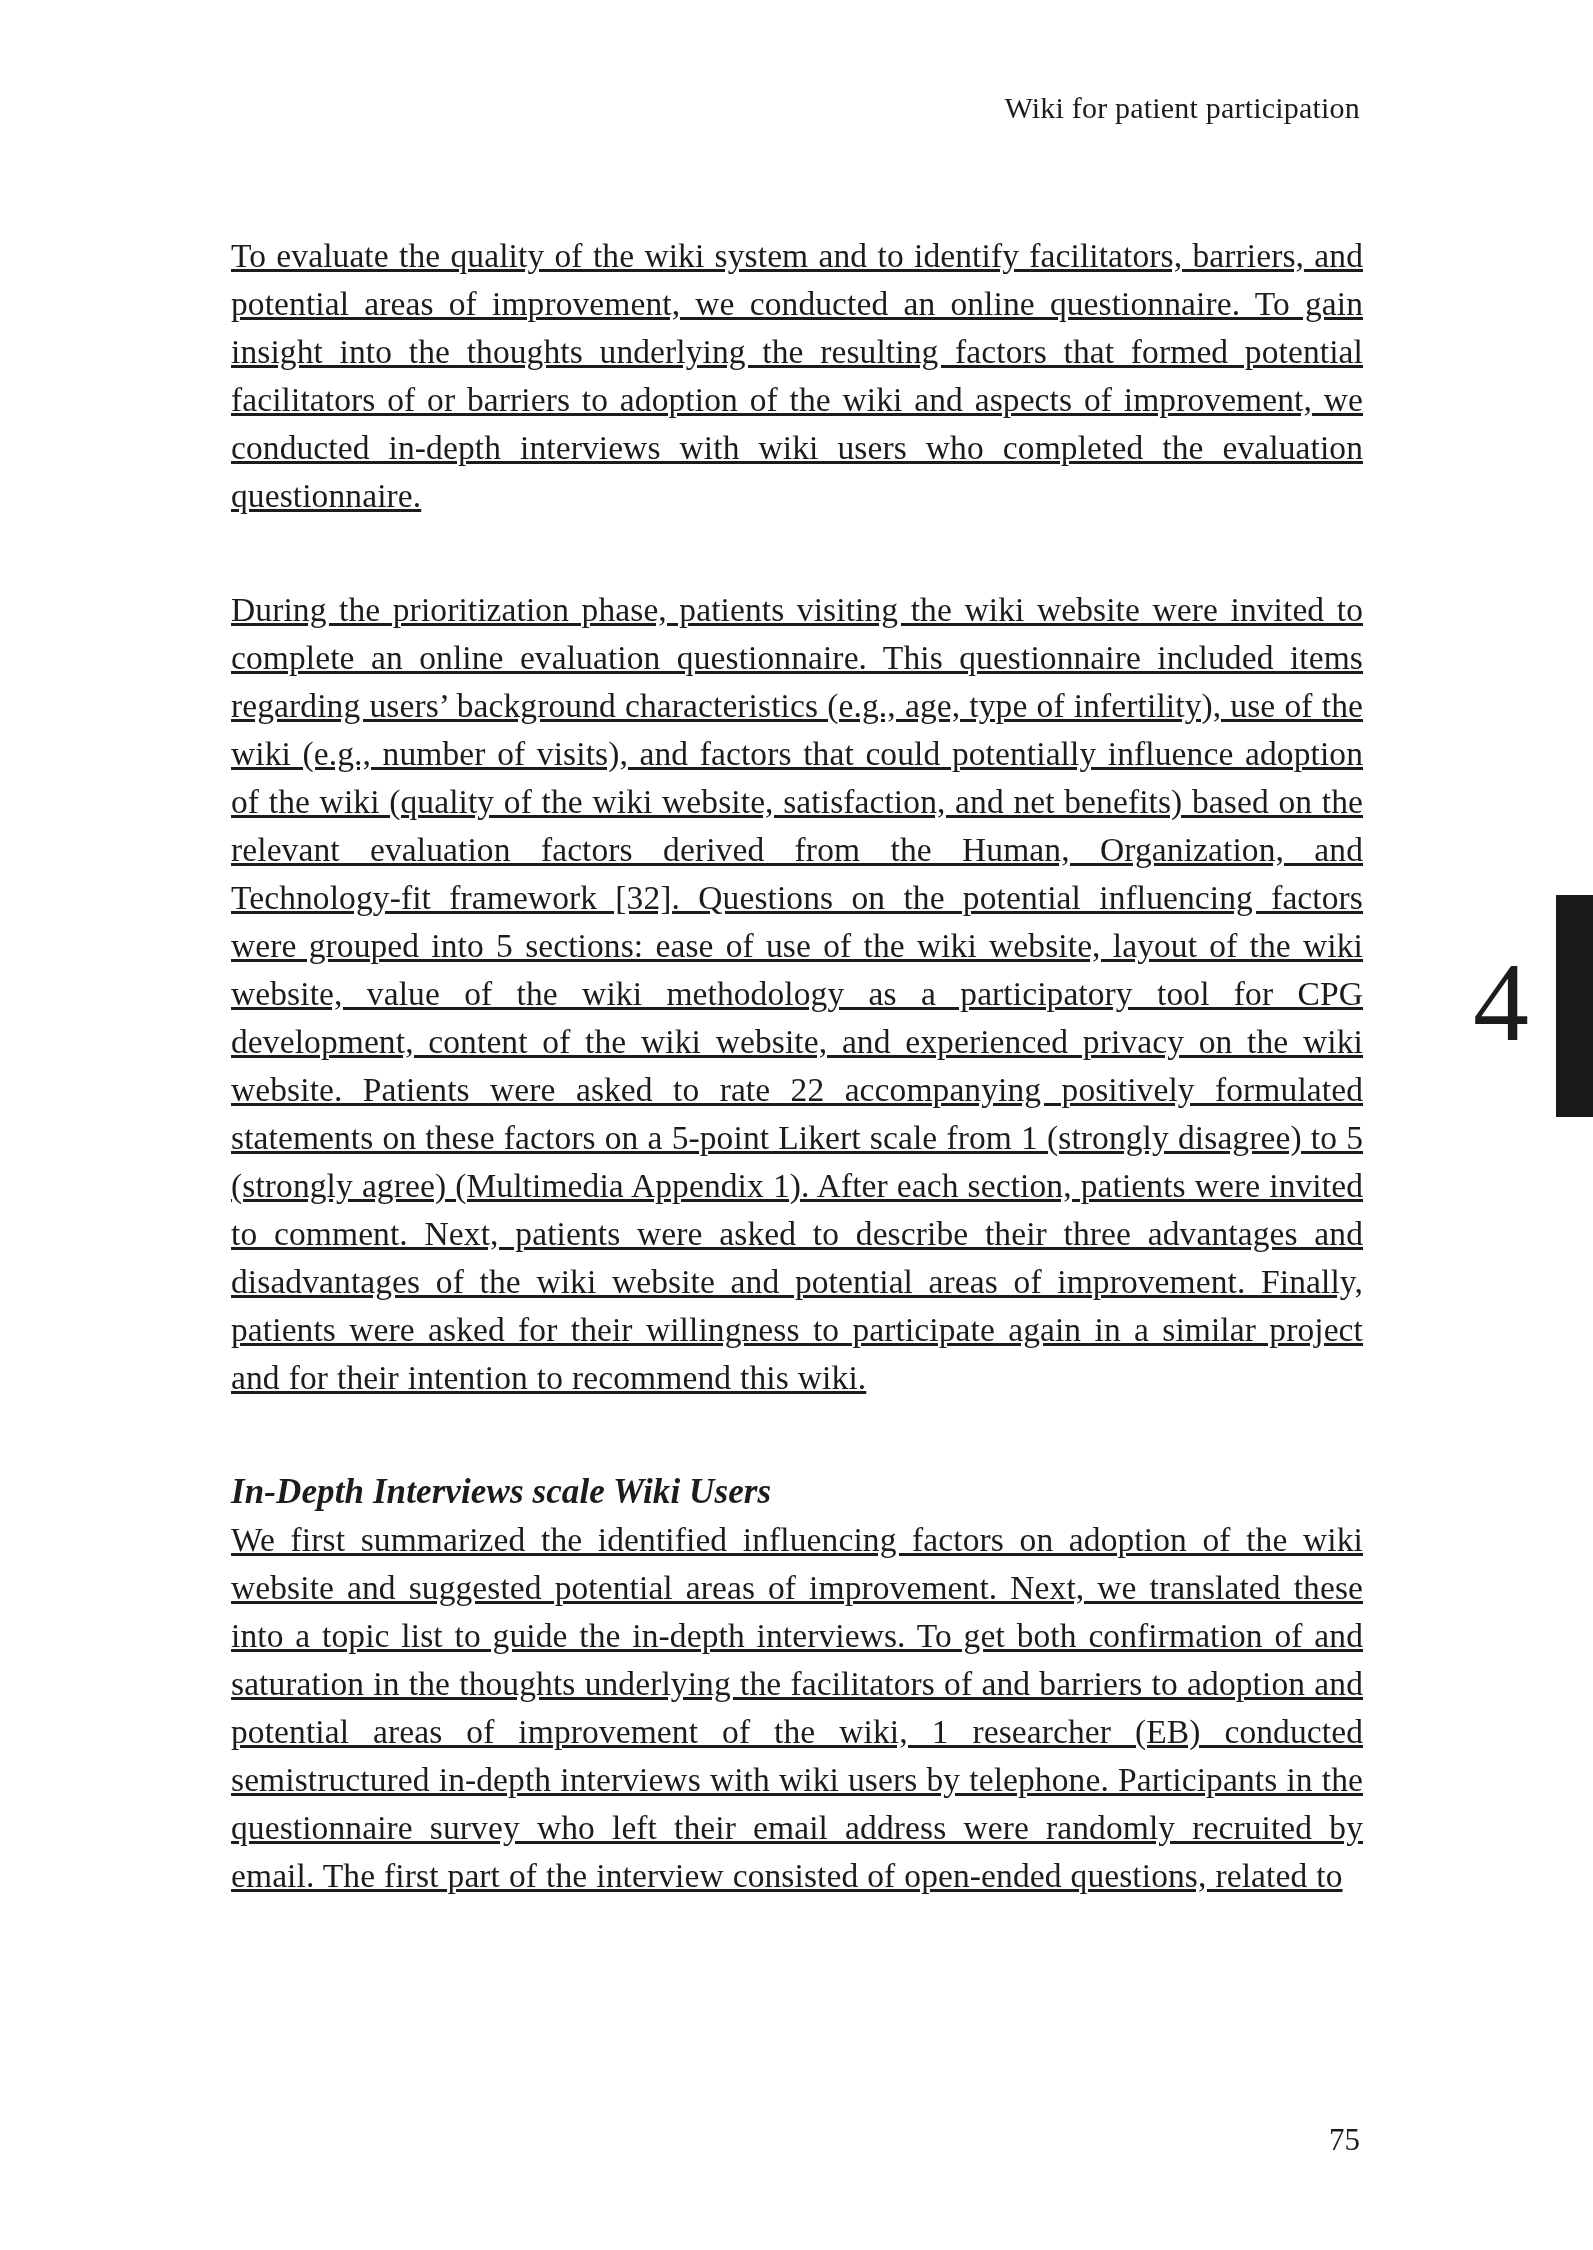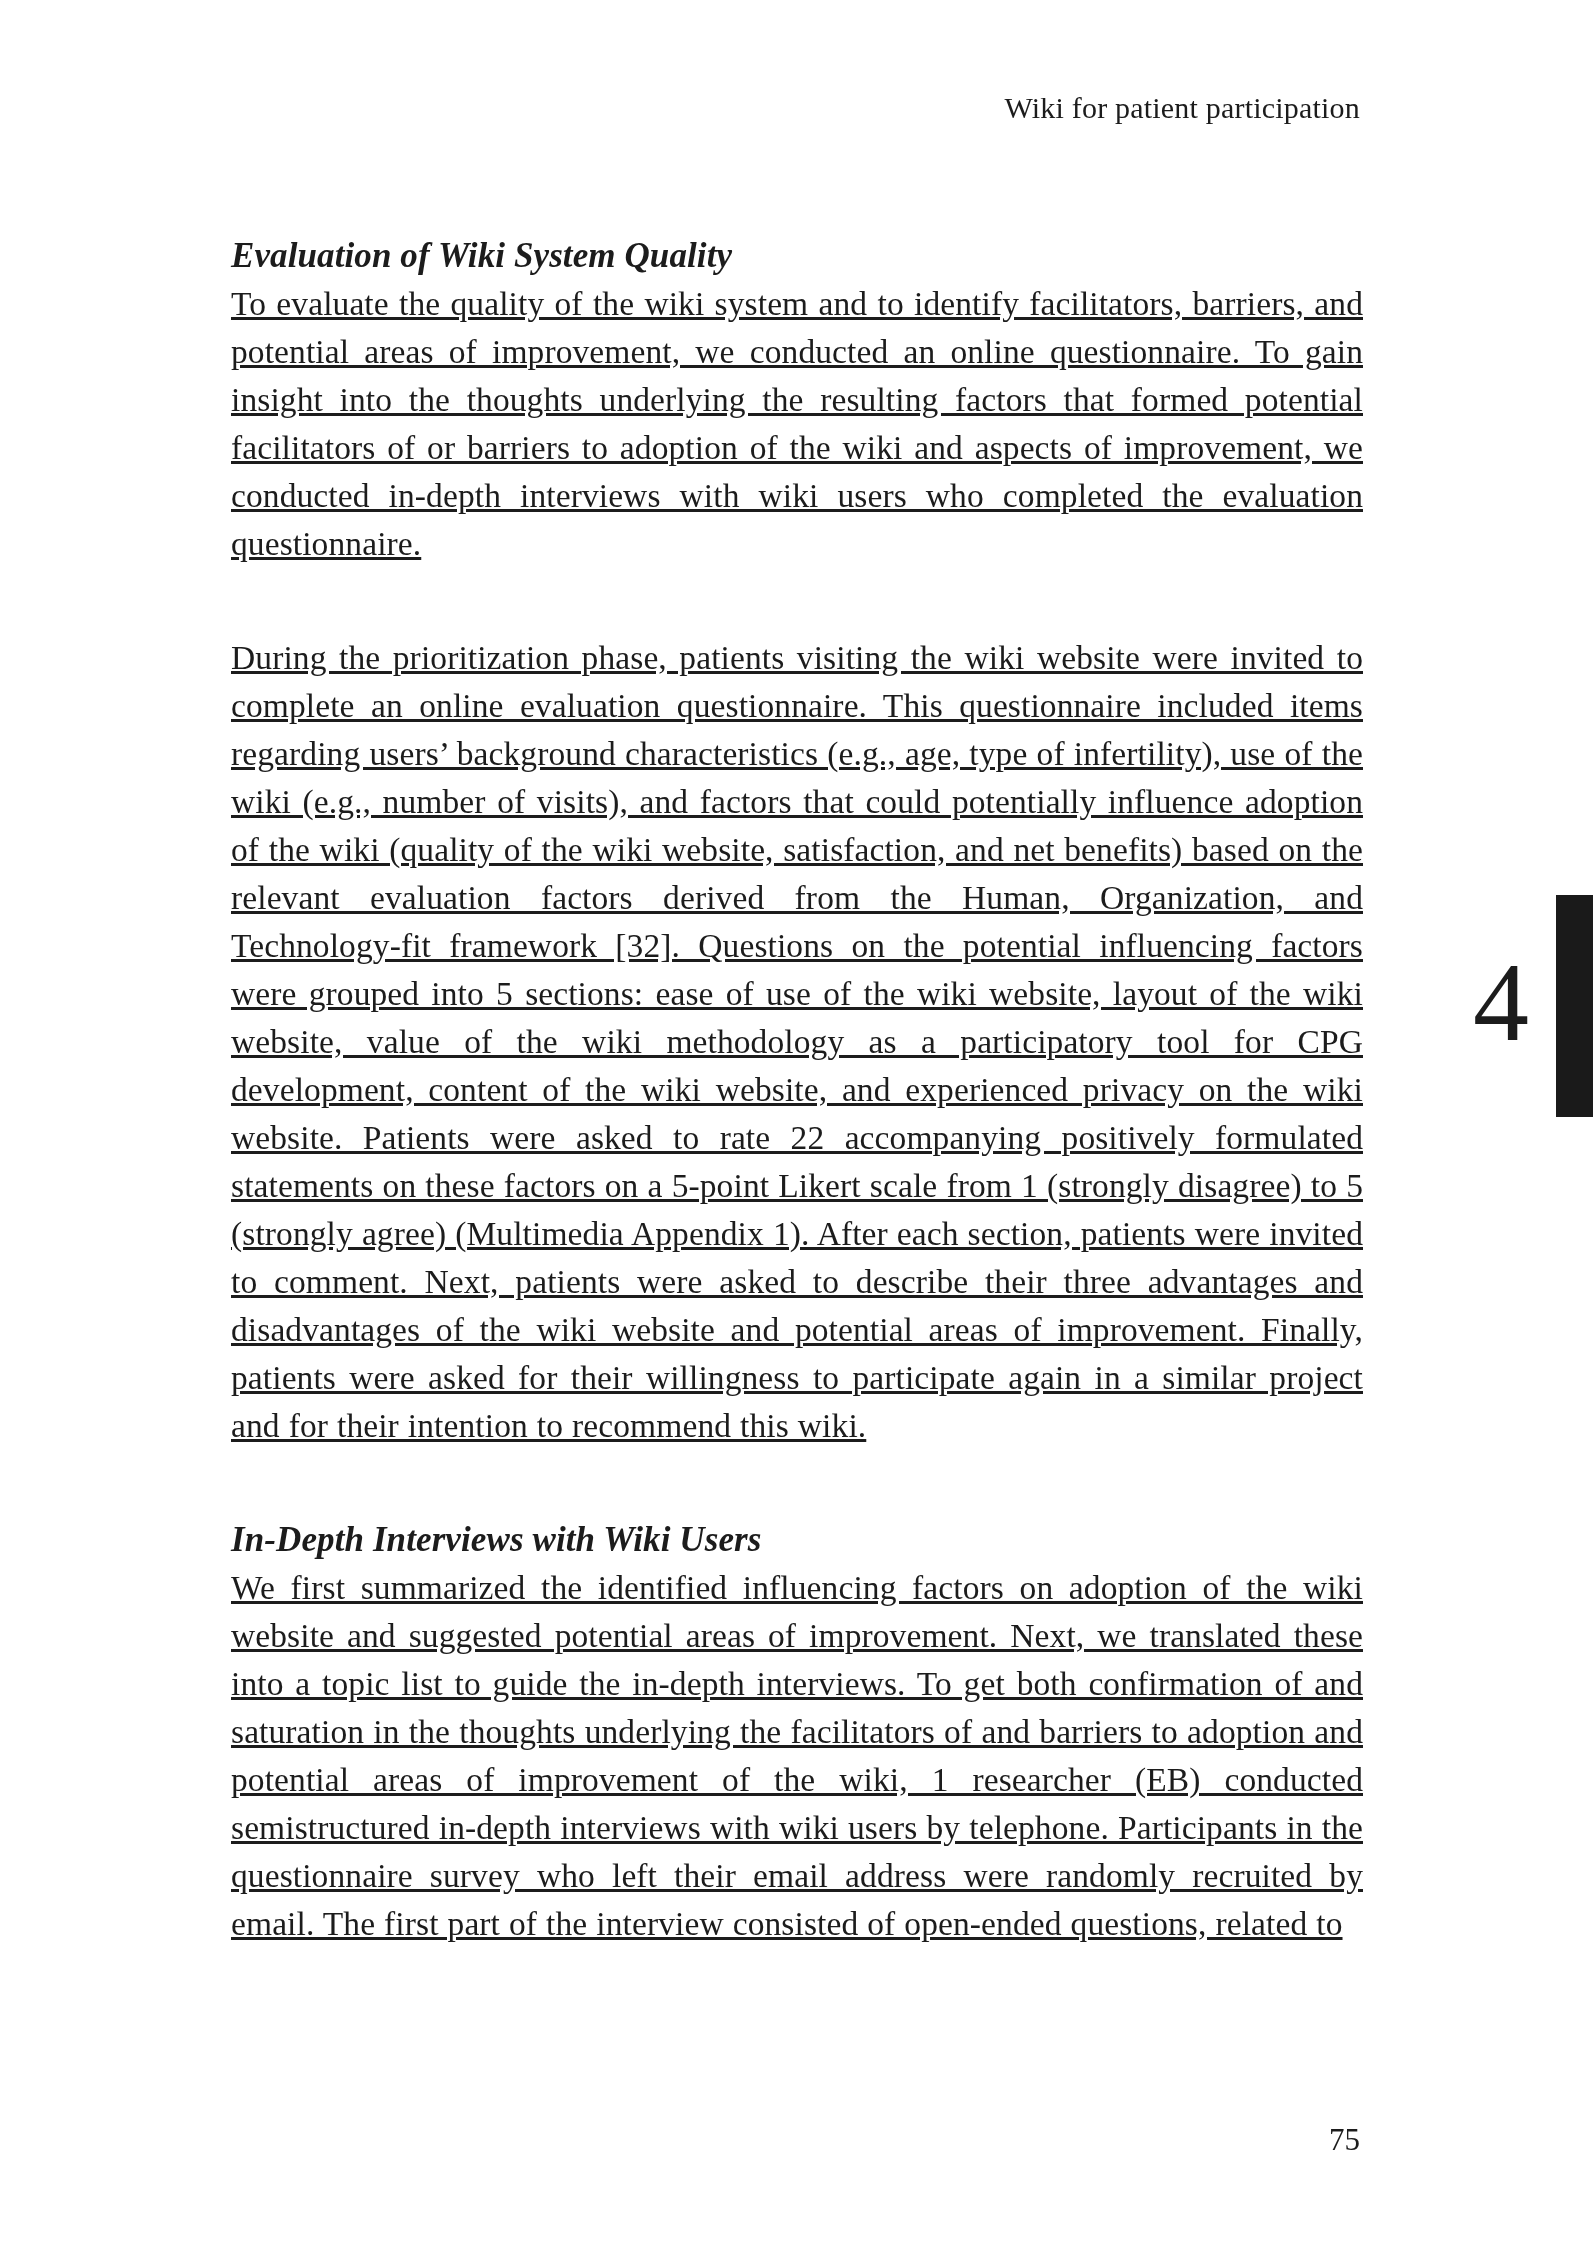--- a/index.html
+++ b/index.html
@@ -84,30 +84,29 @@
   <div class="running-header">Wiki for patient participation</div>
 
   <div class="chapter-tab">
     <span class="chapter-number">4</span>
     <span class="chapter-bar"></span>
   </div>
 
   <main class="content">
 
     <section class="section">
-      <h2 class="section-heading">Evaluation of Wiki System Quality</h2>
       <p class="section-body">To evaluate the quality of the wiki system and to identify facilitators, barriers, and potential areas of improvement, we conducted an online questionnaire. To gain insight into the thoughts underlying the resulting factors that formed potential facilitators of or barriers to adoption of the wiki and aspects of improvement, we conducted in-depth interviews with wiki users who completed the evaluation questionnaire.</p>
     </section>
 
     <section class="section">
       <p class="section-body">During the prioritization phase, patients visiting the wiki website were invited to complete an online evaluation questionnaire. This questionnaire included items regarding users’ background characteristics (e.g., age, type of infertility), use of the wiki (e.g., number of visits), and factors that could potentially influence adoption of the wiki (quality of the wiki website, satisfaction, and net benefits) based on the relevant evaluation factors derived from the Human, Organization, and Technology-fit framework [32]. Questions on the potential influencing factors were grouped into 5 sections: ease of use of the wiki website, layout of the wiki website, value of the wiki methodology as a participatory tool for CPG development, content of the wiki website, and experienced privacy on the wiki website. Patients were asked to rate 22 accompanying positively formulated statements on these factors on a 5-point Likert scale from 1 (strongly disagree) to 5 (strongly agree) (Multimedia Appendix 1). After each section, patients were invited to comment. Next, patients were asked to describe their three advantages and disadvantages of the wiki website and potential areas of improvement. Finally, patients were asked for their willingness to participate again in a similar project and for their intention to recommend this wiki.</p>
     </section>
 
     <section class="section">
-      <h2 class="section-heading">In-Depth Interviews with Wiki Users</h2>
+      <h2 class="section-heading">In-Depth Interviews scale Wiki Users</h2>
       <p class="section-body">We first summarized the identified influencing factors on adoption of the wiki website and suggested potential areas of improvement. Next, we translated these into a topic list to guide the in-depth interviews. To get both confirmation of and saturation in the thoughts underlying the facilitators of and barriers to adoption and potential areas of improvement of the wiki, 1 researcher (EB) conducted semistructured in-depth interviews with wiki users by telephone. Participants in the questionnaire survey who left their email address were randomly recruited by email. The first part of the interview consisted of open-ended questions, related to</p>
     </section>
 
   </main>
 
   <div class="page-number">75</div>
 
 </div>
 
 </body></html>

